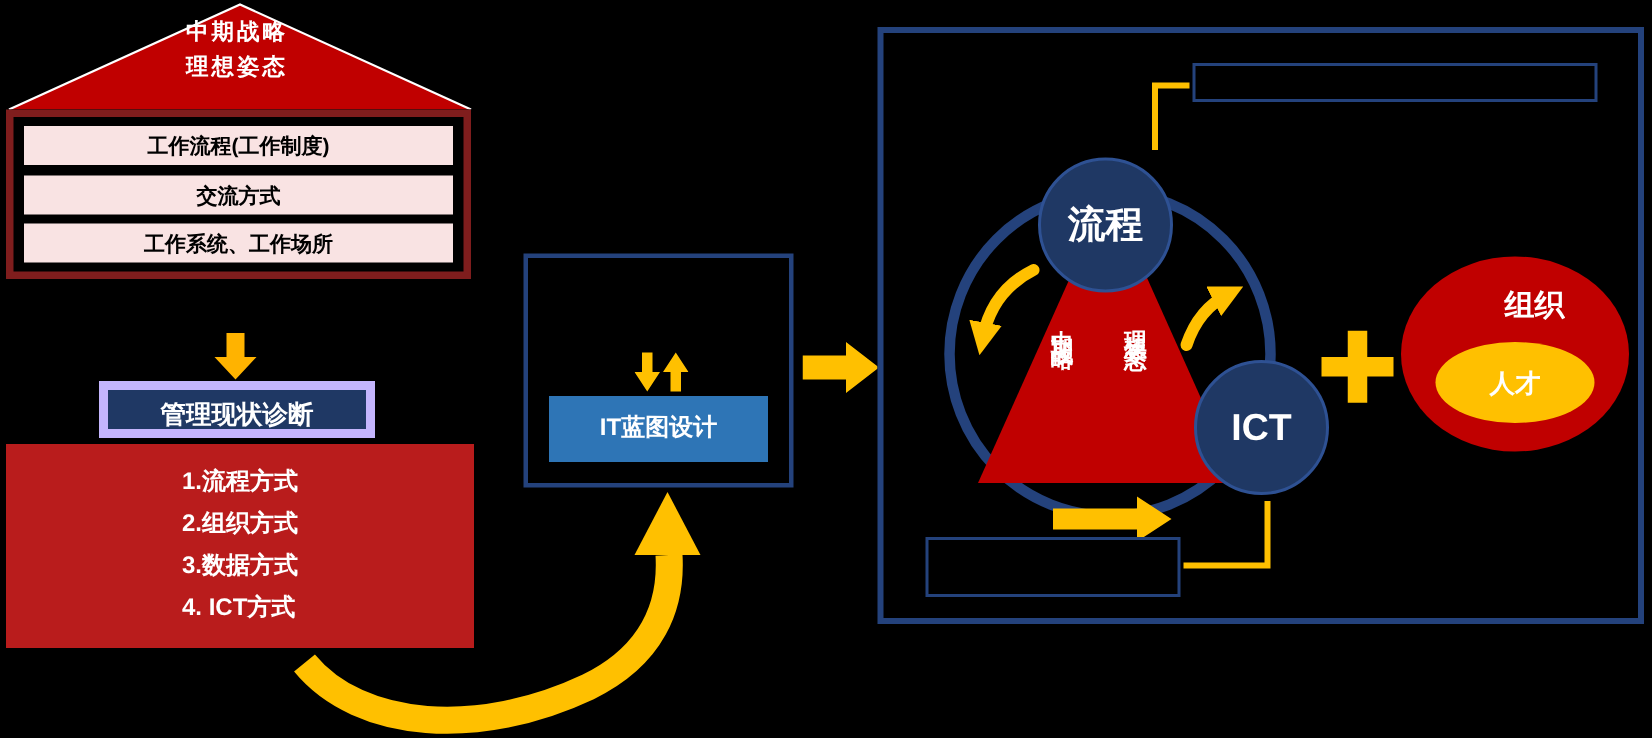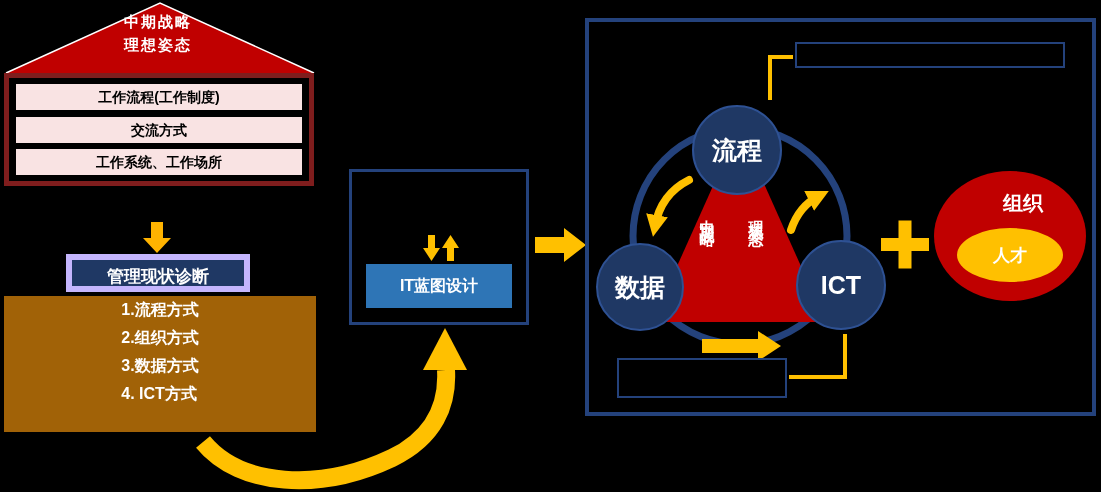--- a/index.html
+++ b/index.html
@@ -10,22 +10,22 @@
 
   
   #roof-text { left: 58px; top: 10px; width: 200px; text-align: center; font-size: 15px; letter-spacing: 2px; line-height: 1.55; }
   #house-box { left: 4px; top: 73px; width: 310px; height: 113px; border: 5px solid #7f1d1d; background: #000;
                display: flex; flex-direction: column; justify-content: space-evenly; padding: 0 7px; }
   .house-row { height: 26px; line-height: 26px; background: #F9E3E3; color: #000; font-size: 14px; font-weight: 700; text-align: center; }
 
   
   #diag-title { left: 66px; top: 254px; width: 184px; height: 38px; background: #1F3864; border: 6px solid #c4b5fd;
                 font-size: 17px; text-align: center; line-height: 34px; }
-  #diag-box { left: 4px; top: 296px; width: 312px; height: 136px; background: #a16207;
-              display: flex; justify-content: center; }
+  #diag-box { left: 4px; top: 296px; width: 312px; height: 136px; background: #b91c1c;
+              display: flex; align-items: center; justify-content: center; }
   .diag-item { font-size: 16px; line-height: 28px; text-align: left; }
 
   
   #bp-box { left: 349px; top: 169px; width: 180px; height: 156px; border: 3px solid #24427C; background: #000; }
   .bp-inner { left: 14px; width: 146px; height: 44px; font-size: 16px; text-align: center; line-height: 44px; }
   #bp-business { top: 14px; background: #1F3864; }
   #bp-it { top: 92px; background: #2E75B6; }
 
   
   #right-box { left: 585px; top: 18px; width: 511px; height: 398px; border: 4px solid #24427C; background: #000; }
@@ -113,21 +113,20 @@
         <rect x="309.5" y="198.5" width="13" height="48" fill="#FFC000"></rect>
       </g>
       <ellipse cx="421" cy="214" rx="76" ry="65" fill="#C00000"></ellipse>
       <ellipse cx="421" cy="233" rx="53" ry="27" fill="#FFC000"></ellipse>
     </svg>
 
     <div class="abs label-rect" id="label-top"></div>
     <div class="abs label-rect" id="label-bottom"></div>
 
     <div class="abs wb circle" id="c-process">流程</div>
-    <div class="abs wb circle" id="c-data">数据</div>
     <div class="abs wb circle" id="c-ict">ICT</div>
 
     <div class="abs wb vtext" id="tri-left">中期战略</div>
     <div class="abs wb vtext" id="tri-right">理想姿态</div>
 
     <div class="abs wb" id="org-label">组织</div>
     <div class="abs wb" id="talent-label">人才</div>
   </div>
 
 </div>

